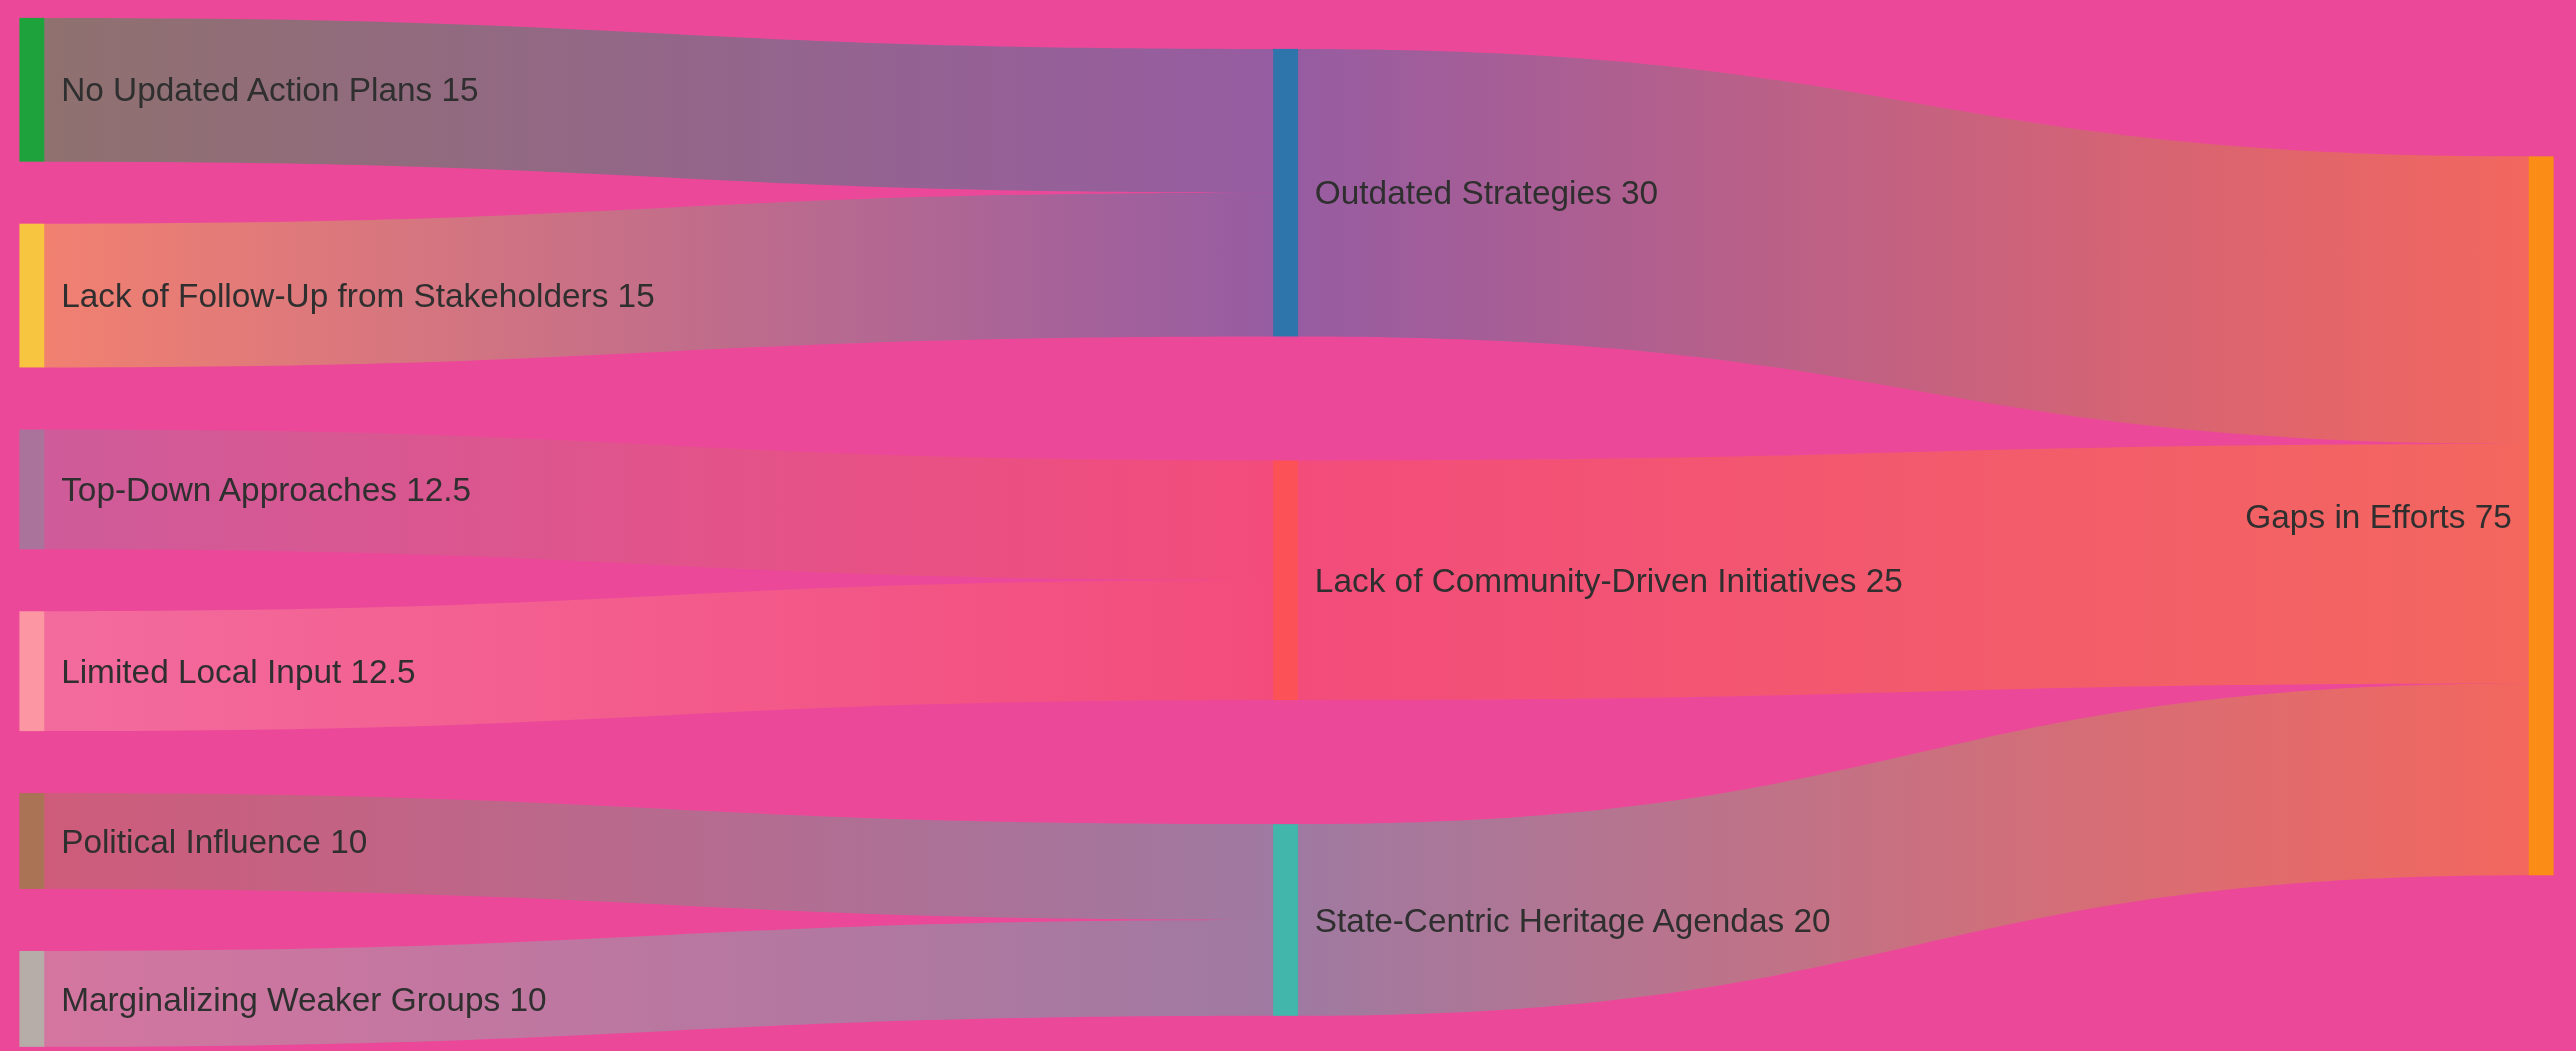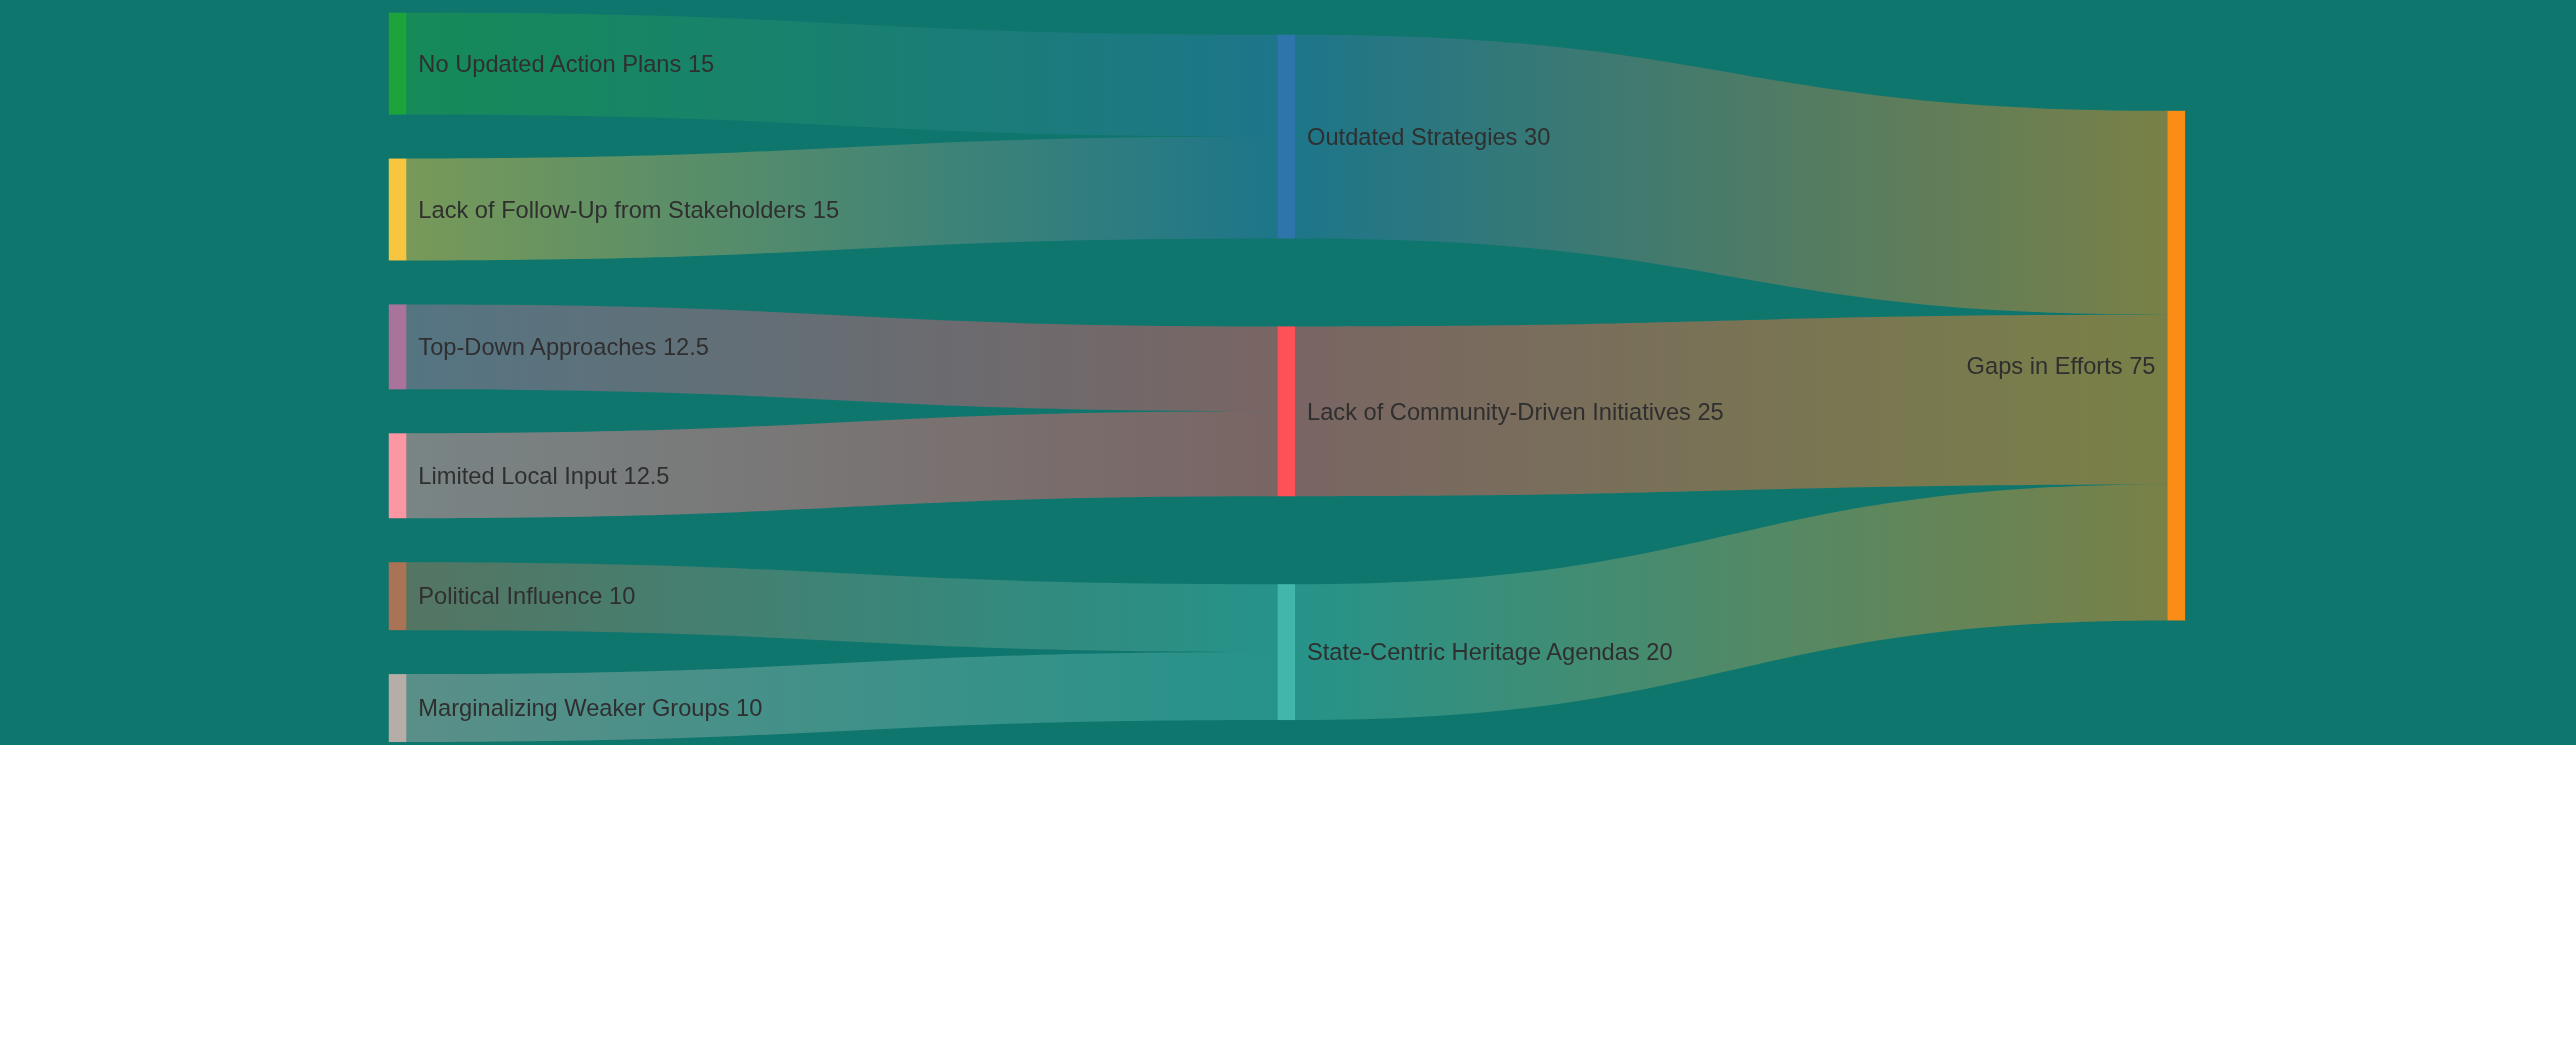--- a/index.html
+++ b/index.html
@@ -3,22 +3,22 @@
 <meta charset="utf-8">
 <style>
   html, body {
     margin: 0;
     padding: 0;
     background: #ffffff;
   }
   #chart-wrap {
     position: relative;
     width: 2576px;
-    height: 745px;
-    background: #0f766e;
+    height: 1051px;
+    background: #ec4899;
     overflow: hidden;
   }
   #sankey-svg {
     display: block;
     width: 100%;
     height: 100%;
   }
   .sankey-label {
     font-family: "Liberation Sans", "DejaVu Sans", sans-serif;
     font-size: 56px;

